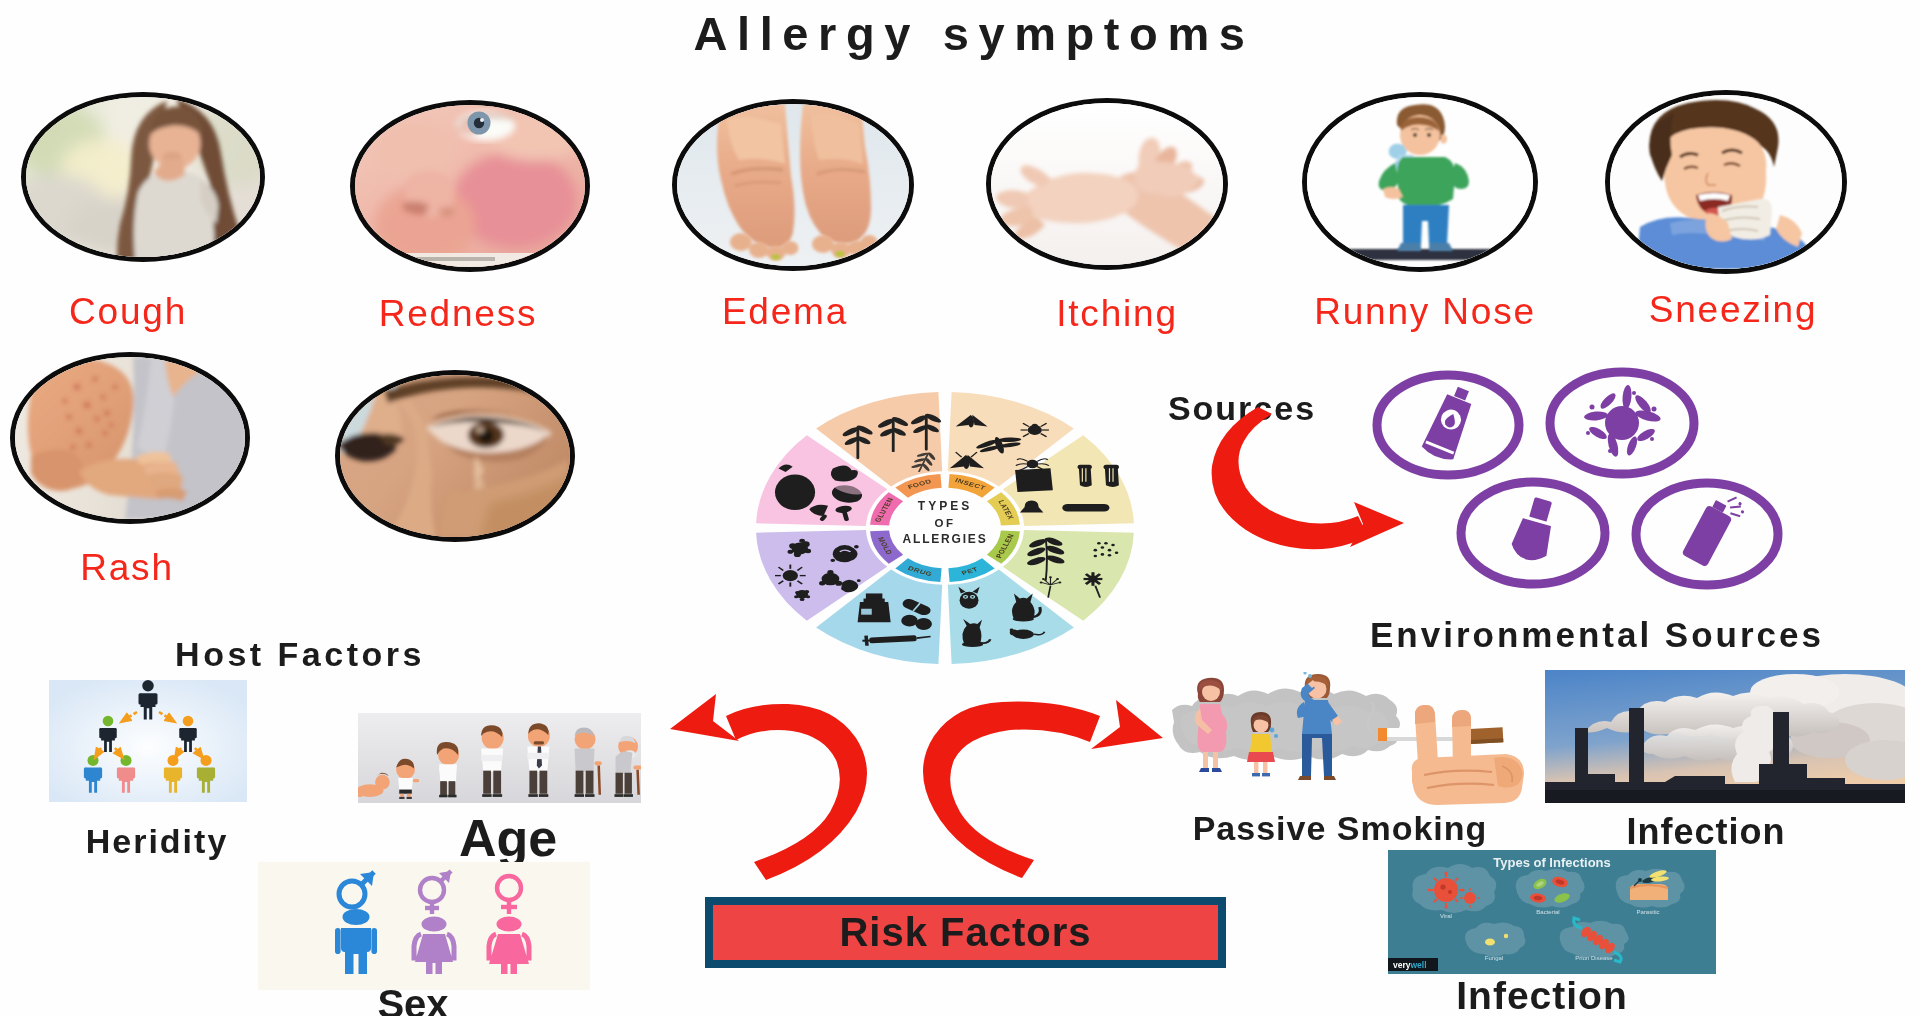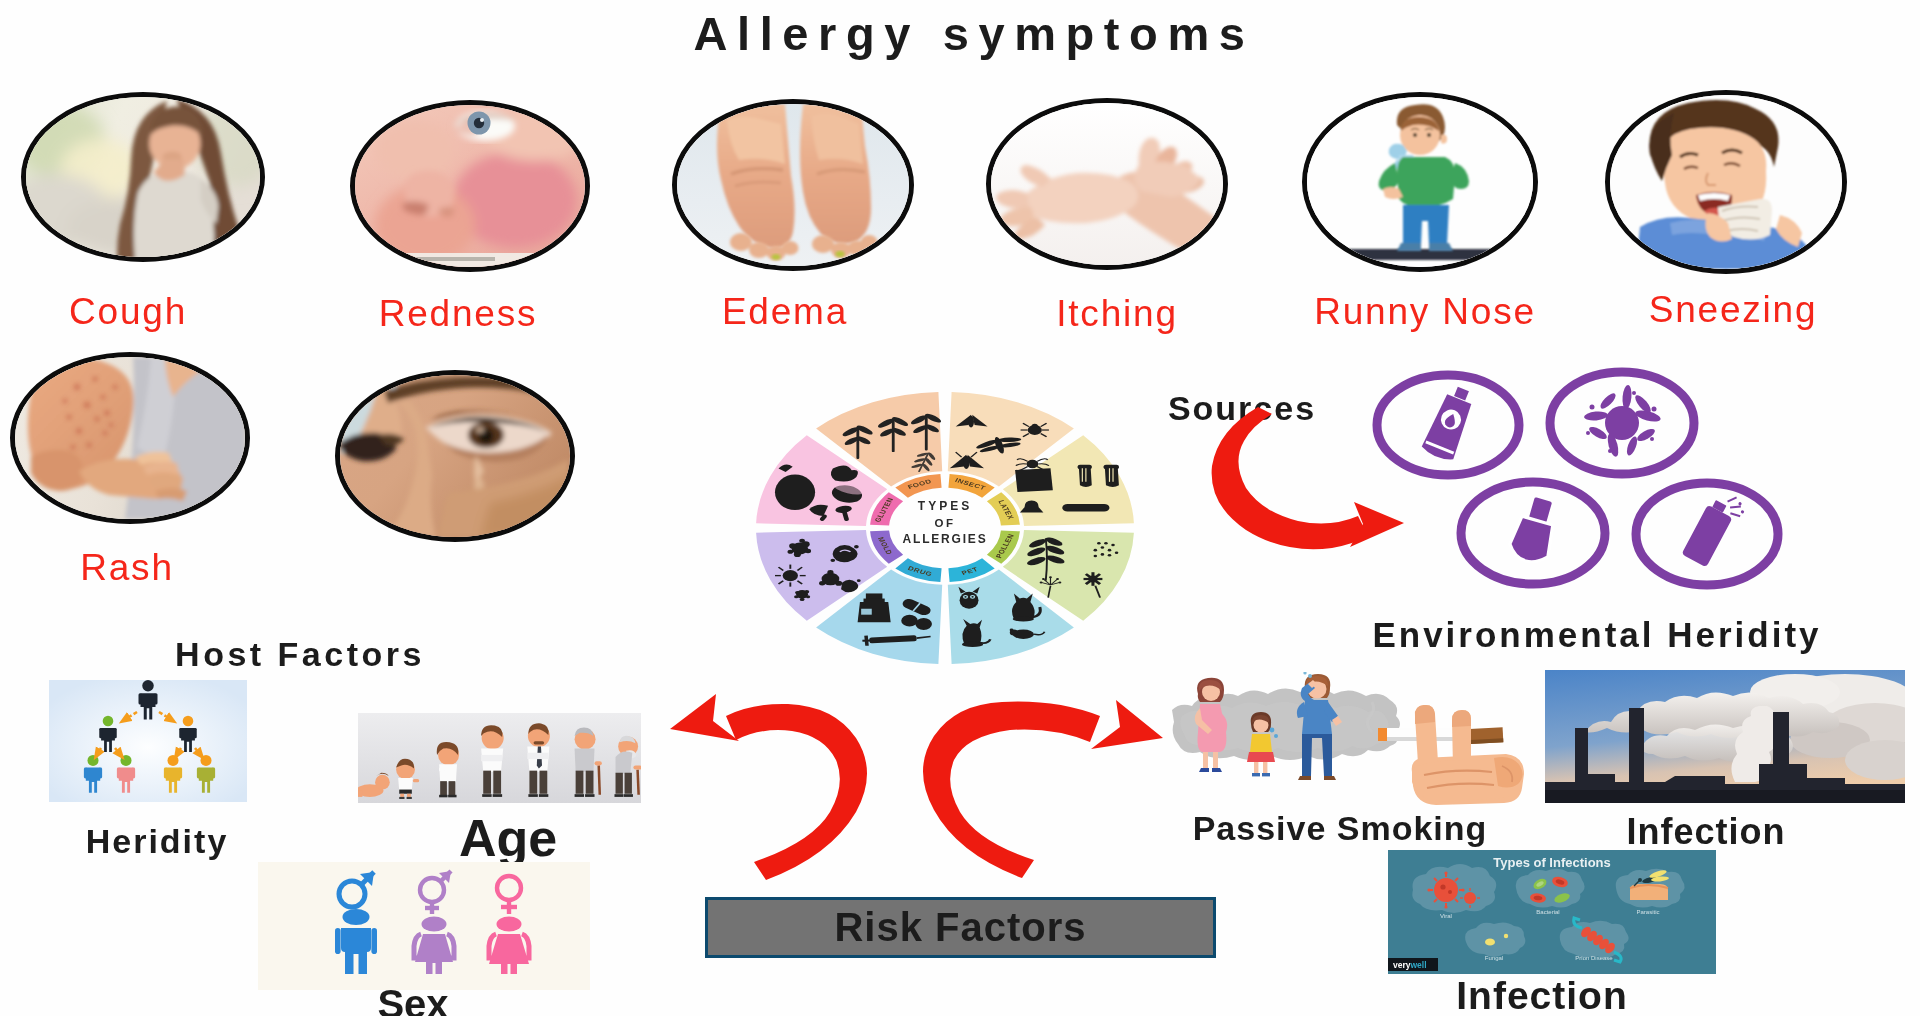--- a/index.html
+++ b/index.html
@@ -313,30 +313,30 @@
 
   <div class="rlab ctr" style="left:128px;top:291px;">Cough</div>
   <div class="rlab ctr" style="left:458px;top:293px;">Redness</div>
   <div class="rlab ctr" style="left:785px;top:291px;">Edema</div>
   <div class="rlab ctr" style="left:1117px;top:293px;">Itching</div>
   <div class="rlab ctr" style="left:1425px;top:291px;">Runny Nose</div>
   <div class="rlab ctr" style="left:1733px;top:289px;">Sneezing</div>
   <div class="rlab ctr" style="left:127px;top:547px;">Rash</div>
 
   <div class="blab ctr" style="left:1242px;top:361px;font-size:34px;letter-spacing:2px;margin-top:28px;">Sources</div>
-  <div class="blab ctr" style="left:1597px;top:615px;font-size:35px;letter-spacing:3px;">Environmental Heridity</div>
+  <div class="blab ctr" style="left:1597px;top:615px;font-size:35px;letter-spacing:3px;">Environmental Sources</div>
   <div class="blab ctr" style="left:300px;top:635px;font-size:34px;letter-spacing:3.5px;">Host Factors</div>
   <div class="blab ctr" style="left:157px;top:822px;font-size:34px;letter-spacing:2px;">Heridity</div>
   <div class="blab ctr" style="left:508px;top:808px;font-size:52px;">Age</div>
   <div class="blab ctr" style="left:413px;top:982px;font-size:40px;">Sex</div>
   <div class="blab ctr" style="left:1340px;top:809px;font-size:34px;letter-spacing:1px;">Passive Smoking</div>
   <div class="blab ctr" style="left:1706px;top:811px;font-size:36px;letter-spacing:1px;">Infection</div>
   <div class="blab ctr" style="left:1542px;top:974px;font-size:39px;letter-spacing:1px;">Infection</div>
 
-  <div class="abs" style="left:705px;top:897px;width:505px;height:55px;background:#737373;border:3px solid #0c4a6e;display:flex;align-items:center;justify-content:center;">
+  <div class="abs" style="left:705px;top:897px;width:505px;height:55px;background:#ef4444;border:8px solid #0c4a6e;display:flex;align-items:center;justify-content:center;">
     <span style="font-size:40px;font-weight:bold;color:#1c1c1c;letter-spacing:1px;">Risk Factors</span>
   </div>
 
   <svg class="abs" style="left:0;top:0;" width="1920" height="1016" id="arrows">
 <g fill="#ee1b10">
  <path d="M1258 407 Q1218 430 1212 466 Q1208 504 1246 530 Q1284 554 1332 548 Q1354 544 1368 536 L1358 516 Q1330 528 1298 521 Q1262 512 1246 488 Q1232 462 1244 441 Q1252 426 1272 414 Z"></path>
  <path d="M1404 523 L1354 502 L1363 524 L1350 547 Z"></path>
  <path d="M766 880 Q830 856 856 812 Q878 772 856 738 Q834 706 788 704 Q752 703 726 716 L736 740 Q762 727 792 731 Q824 736 836 760 Q846 784 830 812 Q812 842 754 862 Z"></path>
  <path d="M670 729 L716 694 L713 721 L739 741 Z"></path>
  <path d="M1022 878 Q958 854 934 810 Q912 770 934 736 Q956 704 1002 702 Q1056 699 1100 716 L1090 742 Q1054 727 1010 730 Q966 736 954 760 Q944 784 960 812 Q978 842 1034 860 Z"></path>

